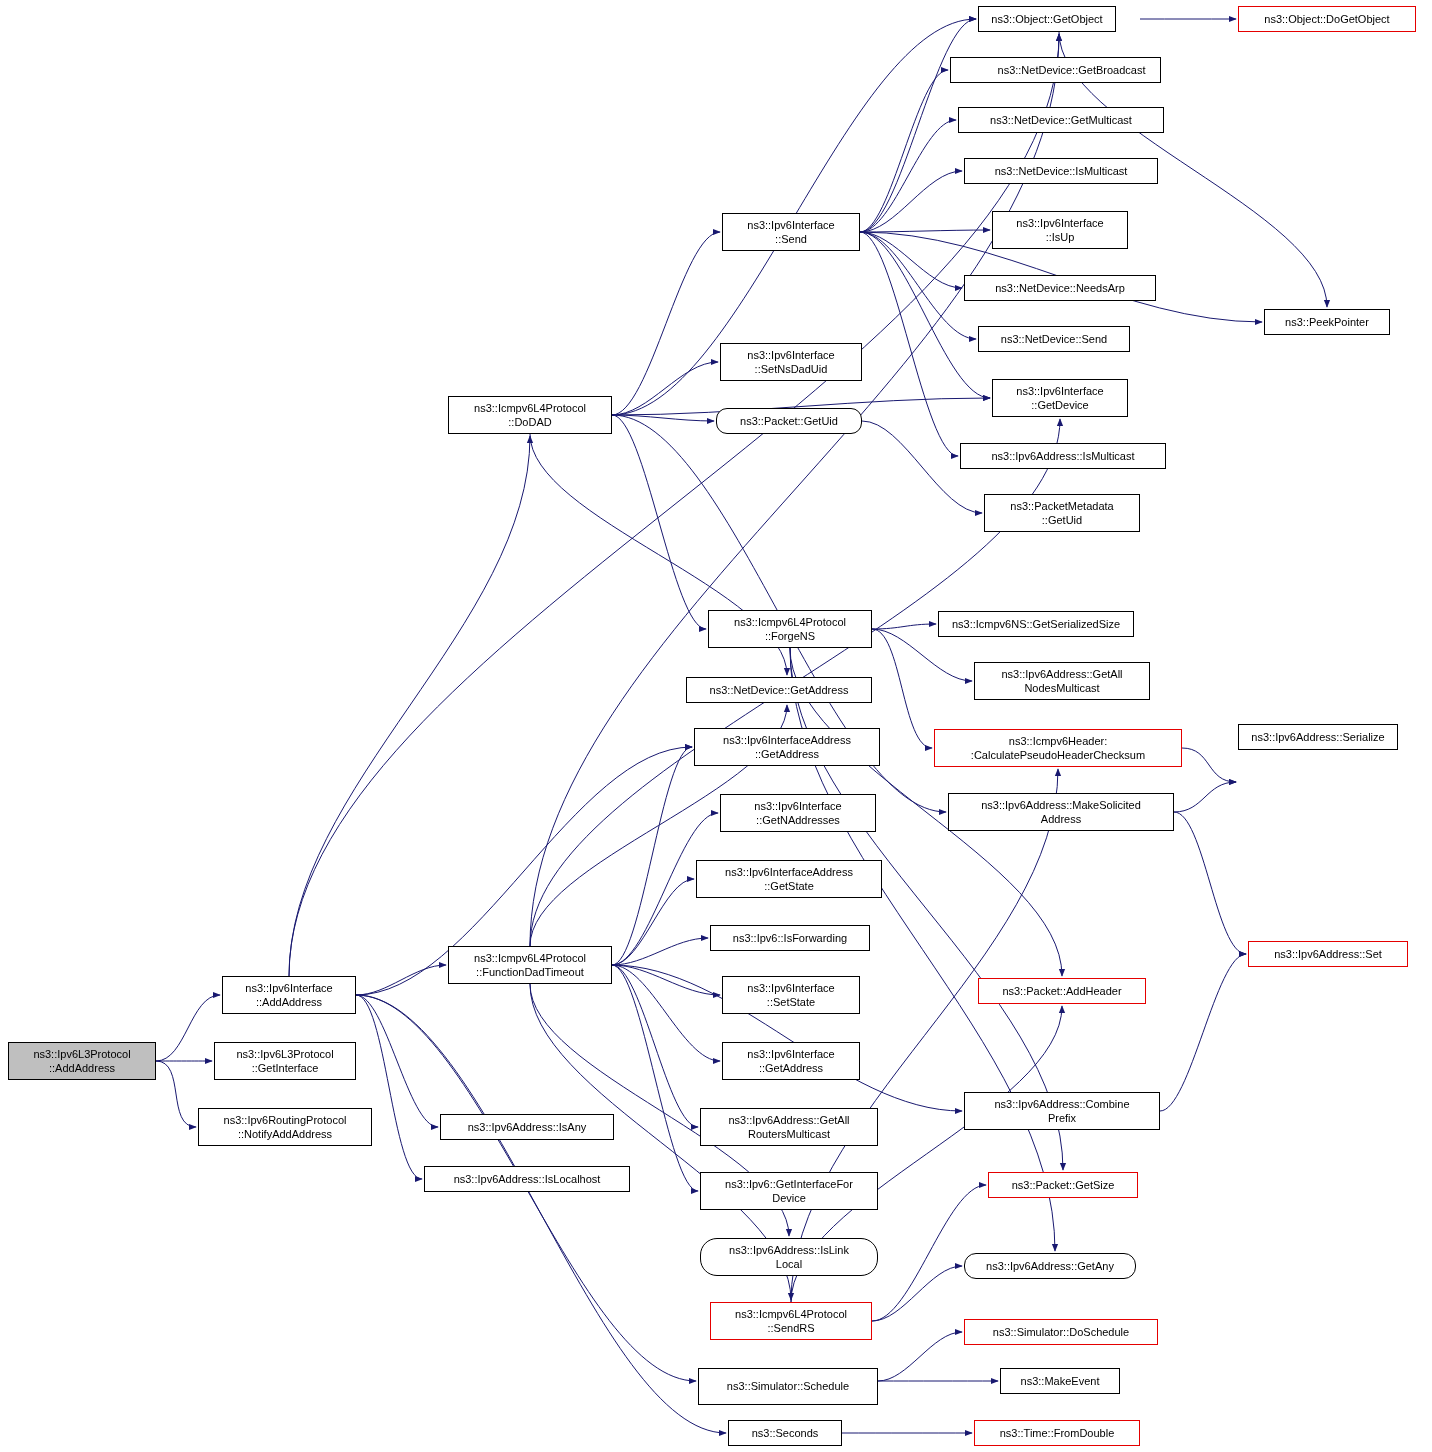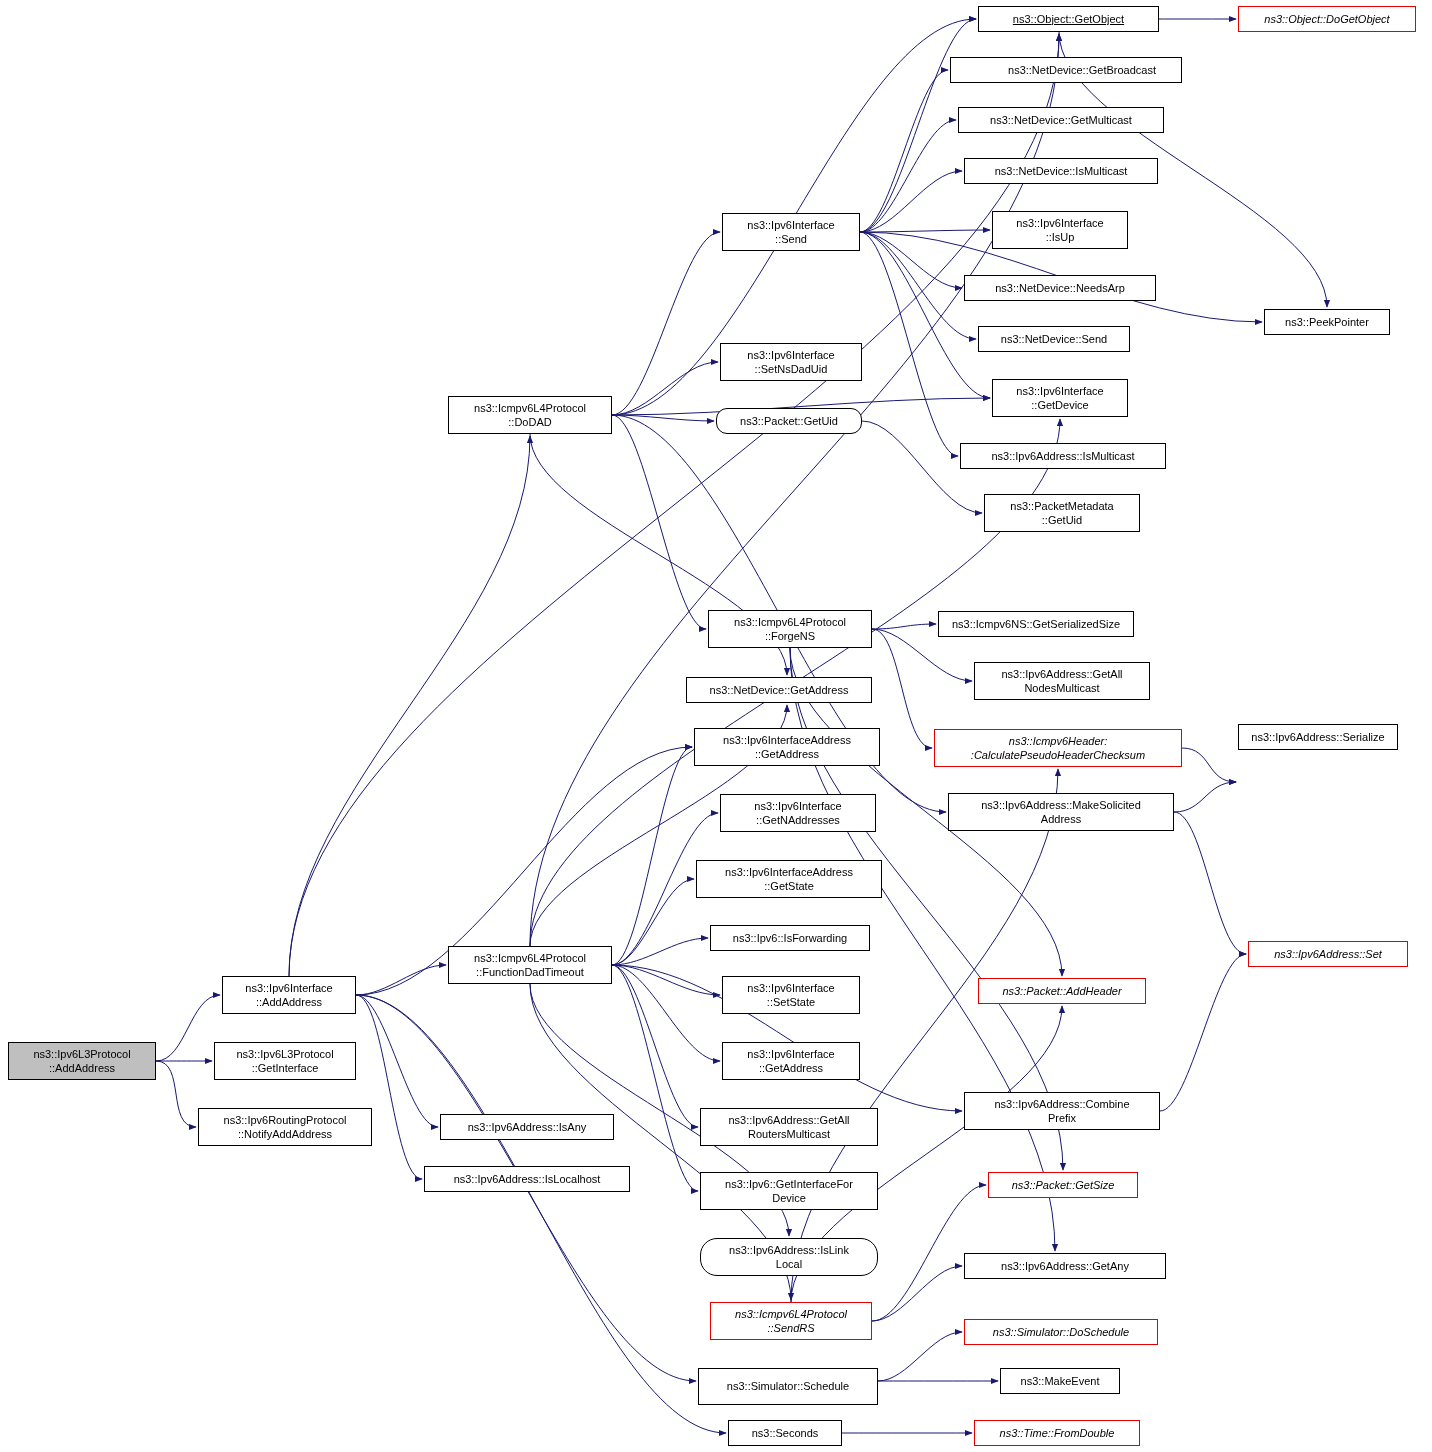--- a/index.html
+++ b/index.html
@@ -4,21 +4,21 @@
 <style>
   html,body{margin:0;padding:0;background:#ffffff;}
   #canvas{position:relative;width:1432px;height:1452px;background:#ffffff;overflow:hidden;
           font-family:"Liberation Sans",sans-serif;}
   #edges{position:absolute;left:0;top:0;width:1432px;height:1452px;}
   .edge{fill:none;stroke:#191970;stroke-width:1;}
   .node{position:absolute;background:#ffffff;border:1px solid #000000;box-sizing:border-box;
         display:flex;flex-direction:column;align-items:center;justify-content:center;
         font-size:11px;line-height:1.3;color:#000;text-align:center;cursor:pointer;}
   .node .ln{display:block;white-space:nowrap;}
-  .node.red{border-color:#e50000;font-style:italic;}
+  .node.red{border-color:#e50000;}
   .node.root{background:#bfbfbf;cursor:default;}
 </style>
 </head>
 <body>
 
 <div id="canvas">
   <svg id="edges" width="1432" height="1452" viewBox="0 0 1432 1452" xmlns="http://www.w3.org/2000/svg">
     <defs>
       <marker id="arrow" viewBox="0 0 10 10" refX="9" refY="5" markerWidth="8" markerHeight="8" orient="auto">
         <path d="M0,1 L10,5 L0,9 z" fill="#191970"></path>
@@ -177,24 +177,24 @@
       <div class="node red" style="left: 710px; top: 1302px; width: 162px; height: 38px;">
         <span class="ln">ns3::Icmpv6L4Protocol</span>
         <span class="ln">::SendRS</span>
       </div>
       <div class="node plain" style="left: 698px; top: 1368px; width: 180px; height: 37px;">
         <span class="ln">ns3::Simulator::Schedule</span>
       </div>
       <div class="node plain" style="left: 728px; top: 1420px; width: 114px; height: 26px;">
         <span class="ln">ns3::Seconds</span>
       </div>
-      <div class="node plain" style="left: 978px; top: 6px; width: 181px; height: 26px; text-decoration: underline;">
+      <div class="node plain" style="left: 978px; top: 6px; width: 138px; height: 26px;">
         <span class="ln">ns3::Object::GetObject</span>
       </div>
-      <div class="node plain" style="left: 950px; top: 57px; width: 232px; height: 26px; padding-left: 32px;">
+      <div class="node plain" style="left: 950px; top: 57px; width: 211px; height: 26px; padding-left: 32px;">
         <span class="ln">ns3::NetDevice::GetBroadcast</span>
       </div>
       <div class="node plain" style="left: 958px; top: 107px; width: 206px; height: 26px;">
         <span class="ln">ns3::NetDevice::GetMulticast</span>
       </div>
       <div class="node plain" style="left: 964px; top: 158px; width: 194px; height: 26px;">
         <span class="ln">ns3::NetDevice::IsMulticast</span>
       </div>
       <div class="node plain" style="left: 992px; top: 211px; width: 136px; height: 38px;">
         <span class="ln">ns3::Ipv6Interface</span>
@@ -235,21 +235,21 @@
       <div class="node red" style="left: 978px; top: 978px; width: 168px; height: 26px;">
         <span class="ln">ns3::Packet::AddHeader</span>
       </div>
       <div class="node plain" style="left: 964px; top: 1092px; width: 196px; height: 38px;">
         <span class="ln">ns3::Ipv6Address::Combine</span>
         <span class="ln">Prefix</span>
       </div>
       <div class="node red" style="left: 988px; top: 1172px; width: 150px; height: 26px;">
         <span class="ln">ns3::Packet::GetSize</span>
       </div>
-      <div class="node plain" style="left: 964px; top: 1253px; width: 202px; height: 26px;">
+      <div class="node plain" style="left: 964px; top: 1253px; width: 172px; height: 26px; border-radius: 12px;">
         <span class="ln">ns3::Ipv6Address::GetAny</span>
       </div>
       <div class="node red" style="left: 964px; top: 1319px; width: 194px; height: 26px;">
         <span class="ln">ns3::Simulator::DoSchedule</span>
       </div>
       <div class="node plain" style="left: 1000px; top: 1368px; width: 120px; height: 26px;">
         <span class="ln">ns3::MakeEvent</span>
       </div>
       <div class="node red" style="left: 974px; top: 1420px; width: 166px; height: 26px;">
         <span class="ln">ns3::Time::FromDouble</span>

